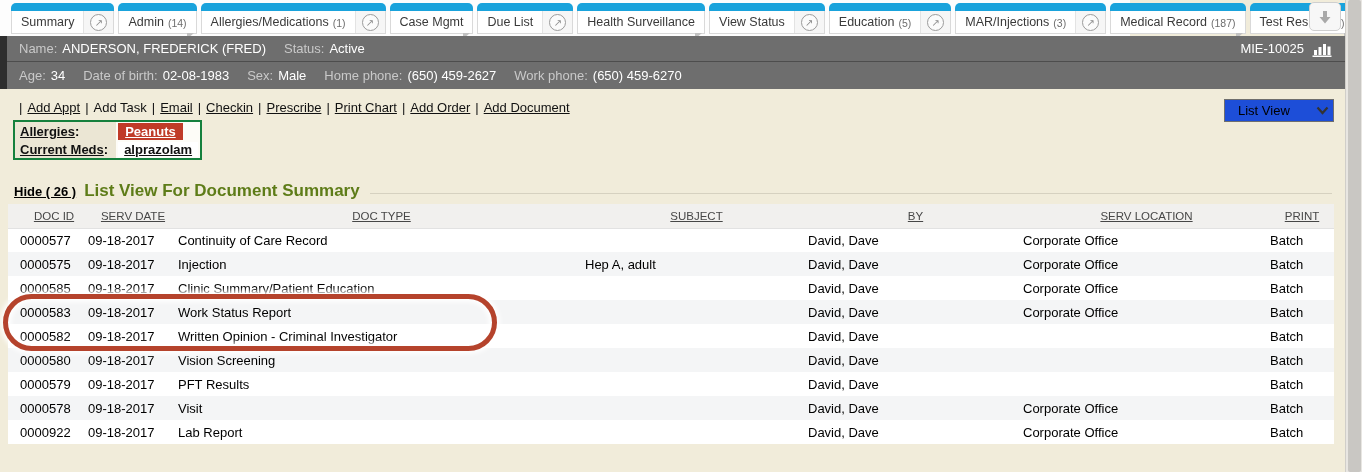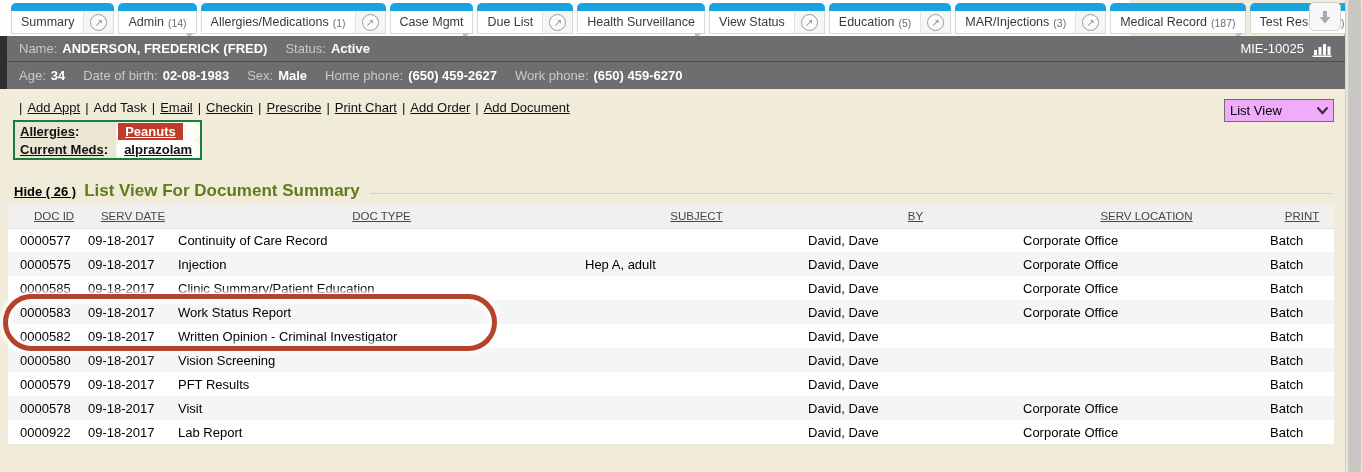--- a/index.html
+++ b/index.html
@@ -27,50 +27,50 @@
                   background:#f7f7f7; border:1px solid #cfcfcf; border-radius:5px;
                   display:flex; align-items:center; justify-content:center; padding:0; cursor:pointer; }
 
   
   .patientbar { position:absolute; left:0; top:36px; width:1345px; height:53px;
                 background:#6e6e6e; border-left:7px solid #2e2e2e; color:#fff; }
   .p-row { display:flex; align-items:center; padding:0 12px; font-size:13px; white-space:nowrap; }
   .p-row1 { height:26px; border-bottom:1px solid #4d4d4d; }
   .p-row2 { height:26px;text-align:right; }
   .p-label { color:#c9c9c9; font-weight:400; margin-right:5px; }
-  .p-value { color:#ffffff; font-weight:700; }
+  .p-value { color:#ffffff; font-weight:400; }
   .p-gap { width:18px; }
   .p-spacer { flex:1; }
   .chart-id { font-weight:400; margin-right:8px; }
   .chart-icon { display:block; }
 
   
   .actions { position:absolute; left:14px; top:100px; font-size:13px; color:#111; white-space:nowrap; }
   .actions a { color:#111; text-decoration:underline; cursor:pointer; }
   .actions a.nounder { text-decoration:none; }
   .actions .sep { margin:0 5px; color:#111; }
 
   
   .select-box { position:absolute; left:1224px; top:99px; width:110px; height:23px;
-                background:#f0abfc; border:1px solid #6e6e6e; display:flex; align-items:center;
-                justify-content:space-between; padding:0 4px 0 5px; font-size:13px; color:#000; cursor:pointer; }
+                background:#1d4ed8; border:1px solid #6e6e6e; display:flex; align-items:center;
+                justify-content:space-between; padding:0 4px 0 13px; font-size:13px; color:#000; cursor:pointer; }
 
   
   .quickinfo { position:absolute; left:13px; top:120px; display:table; border-collapse:collapse;
                background:#f7f3e4; border:2px solid #15803d; font-size:13px; }
   .qi-row { display:table-row; }
   .qi-cell { display:table-cell; vertical-align:middle; height:19px; }
   .qi-label { background:#ebe6d4; padding:1px 8px 1px 5px; min-width:88px; }
   .qi-label a { color:#111; font-weight:700; text-decoration:underline; cursor:pointer; }
   .qi-colon { text-decoration:none; font-weight:700; }
   .chip-allergy { background:#c03b28; color:#fff; font-weight:700; text-decoration:underline;
                   padding:1px 7px; display:inline-block; cursor:pointer; }
   .chip-med { background:#fff; color:#111; font-weight:700; text-decoration:underline;
               padding:0 6px; display:inline-block; cursor:pointer; }
-  .qi-value { background:#fdfcf7; padding:0 2px;border-radius:9px; }
+  .qi-value { background:#fdfcf7; padding:0 2px; }
 
   
   .section-head { position:absolute; left:14px; top:181px; width:1318px; display:flex; align-items:center; }
   .hide-link { color:#000000; font-weight:700; font-size:13px; text-decoration:underline;
                margin-right:8px; cursor:pointer; white-space:nowrap; }
   .section-title { color:#5e7c18; font-weight:700; font-size:17px; white-space:nowrap; }
   .section-rule { flex:1; height:1px; background:#d6d1c0; margin-left:10px; margin-top:4px; }
 
   
   .doc-table { position:absolute; left:8px; top:204px; width:1326px; border-collapse:collapse;

